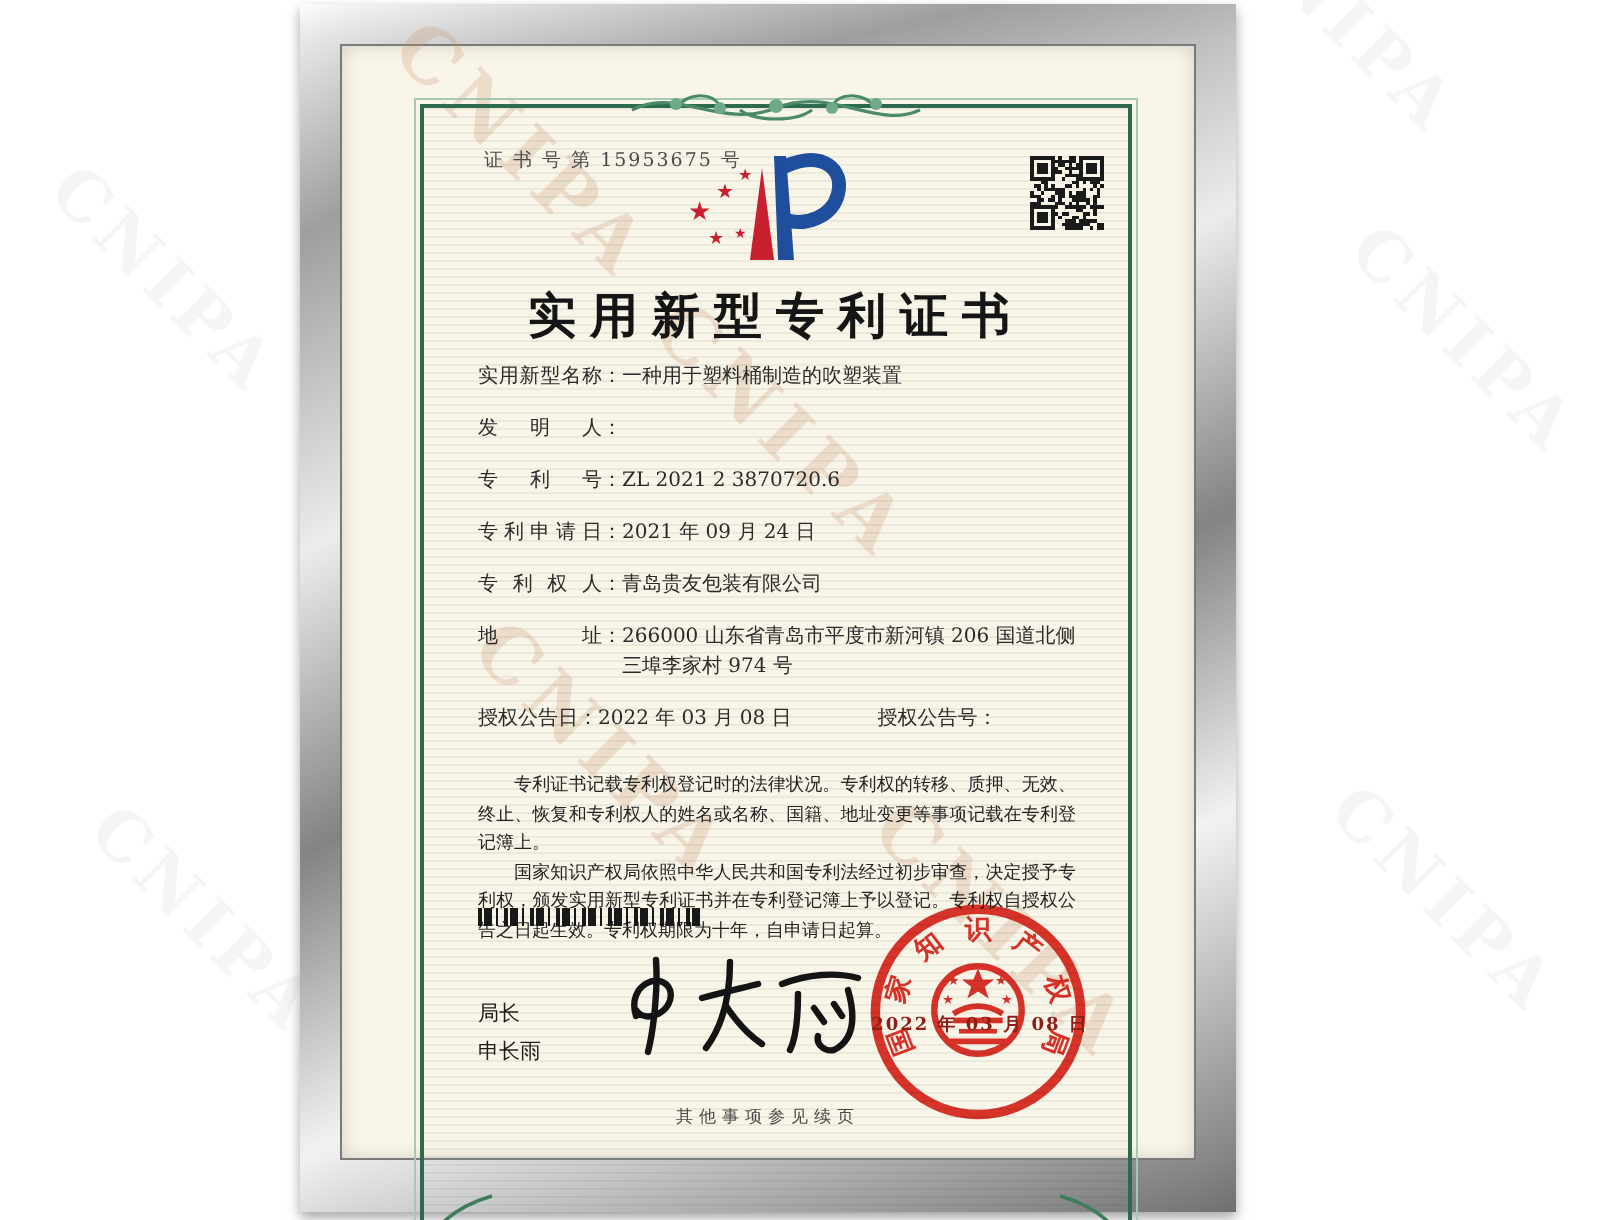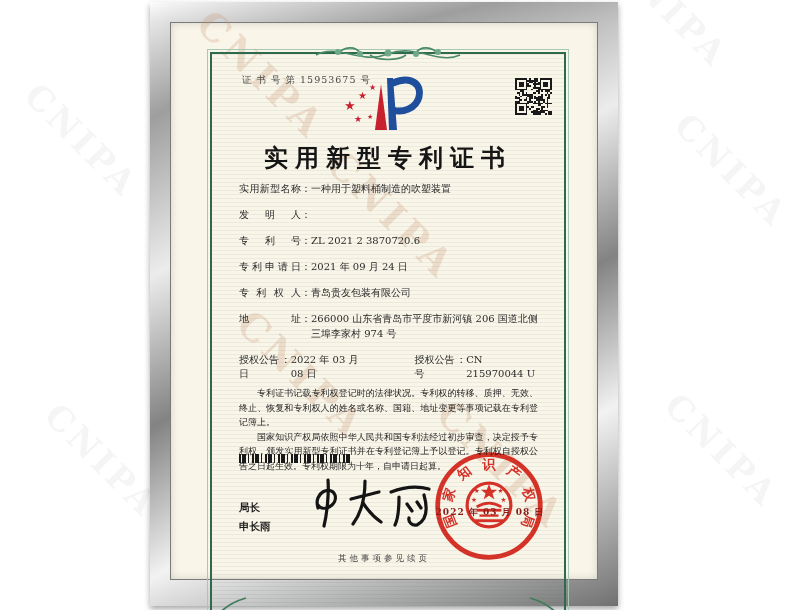--- a/index.html
+++ b/index.html
@@ -45,21 +45,21 @@
   .fvalue{flex:1;}
   .grantrow{display:flex;margin-bottom:0;}
   .grant2{margin-left:43px;}
 
   .paras{position:absolute;left:27px;right:26px;top:332px;font-size:9px;line-height:14.5px;
          text-align:justify;color:#242424;}
   .paras p{margin:0;text-indent:2em;}
 
   .barcode{position:absolute;left:27px;top:400px;width:112px;height:9px;
            background:repeating-linear-gradient(90deg,#181818 0 2px,transparent 2px 3px,#181818 3px 7px,transparent 7px 9px,#181818 9px 10px,transparent 10px 13px);}
-  .signblock{position:absolute;left:27px;top:444px;font-size:10.5px;font-weight:bold;
+  .signblock{position:absolute;left:27px;top:444px;font-size:10.5px;font-weight:normal;
              color:#1c1c1c;line-height:19px;}
   .signature{position:absolute;left:92px;top:420px;}
   .sealwrap{position:absolute;left:220px;top:394px;width:114px;height:114px;z-index:3;
             mix-blend-mode:multiply;}
   .sealdate{position:absolute;left:208px;top:452px;width:140px;text-align:center;z-index:4;
             font-size:9px;font-weight:bold;color:#8b1f18;letter-spacing:1px;}
   .pageinfo{position:absolute;left:0;right:0;bottom:7px;text-align:left;font-size:8px;color:#333;}
   .footnote{position:absolute;left:0;right:0;bottom:15px;text-align:center;
             font-size:8.5px;color:#4a4a4a;letter-spacing:3px;z-index:1;}
 </style>
@@ -327,21 +327,20 @@
             <span class="flabel">地址</span>
               <span class="fcolon">：</span>
             <span class="fvalue">266000 山东省青岛市平度市新河镇 206 国道北侧三埠李家村 974 号</span>
           </div>
           <div class="frow grantrow">
             <span>授权公告日</span>
               <span>：</span>
             <span>2022 年 03 月 08 日</span>
             <span class="grant2">授权公告号</span>
               <span>：</span>
-            <span>CN 215970044 U</span>
           </div>
         </div>
 
         <div class="paras">
           <p>专利证书记载专利权登记时的法律状况。专利权的转移、质押、无效、终止、恢复和专利权人的姓名或名称、国籍、地址变更等事项记载在专利登记簿上。</p>
           <p>国家知识产权局依照中华人民共和国专利法经过初步审查，决定授予专利权，颁发实用新型专利证书并在专利登记簿上予以登记。专利权自授权公告之日起生效。专利权期限为十年，自申请日起算。</p>
         </div>
 
         <div class="barcode"></div>
 

